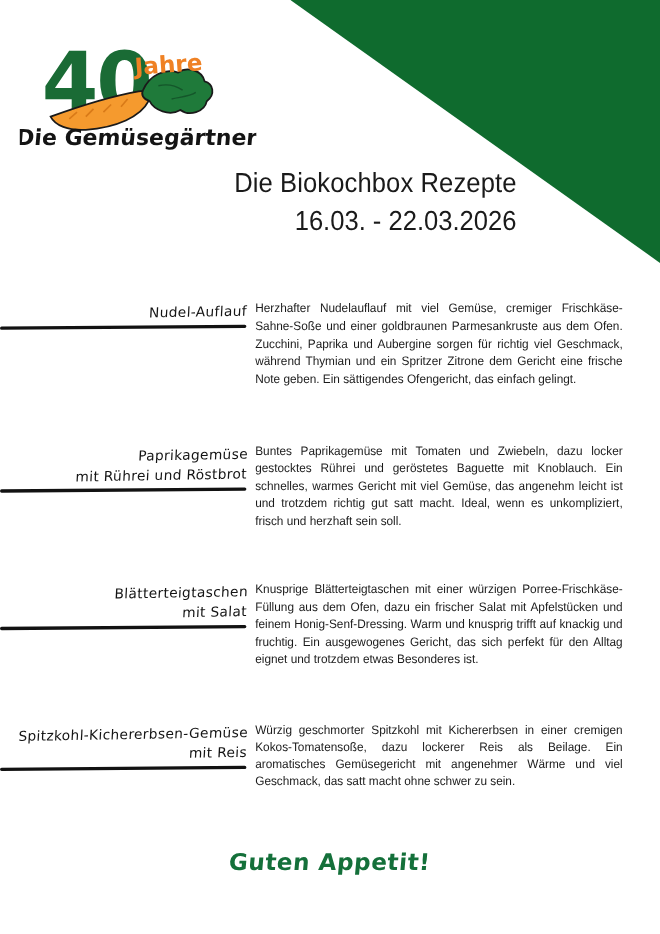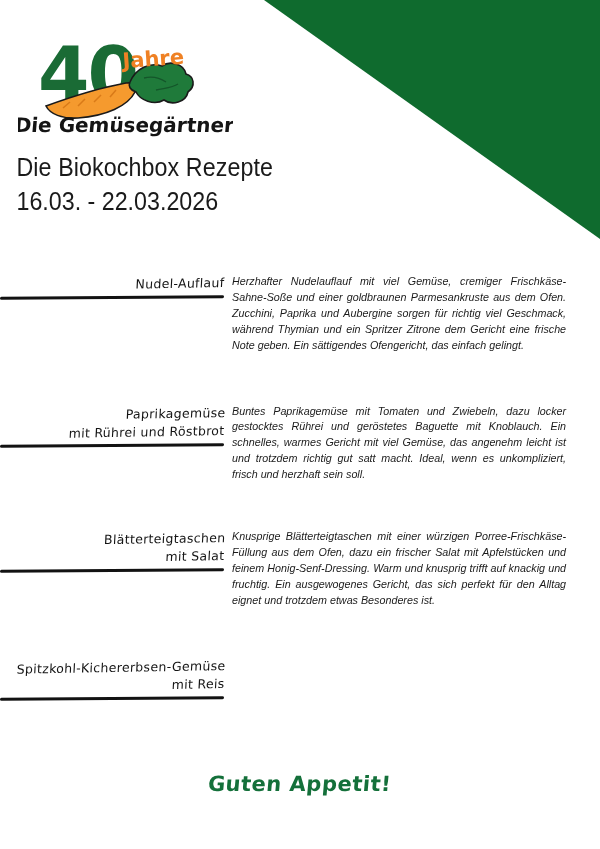--- a/index.html
+++ b/index.html
@@ -30,24 +30,24 @@
     position: absolute;
     left: 18px;
     top: 20px;
     width: 215px;
     height: 120px;
   }
 
   
   .title-block {
     position: absolute;
-    left: 0;
+    left: 16px;
     top: 152px;
     width: 470px;
-    text-align: left;
+    text-align: right;
   }
   .doc-title {
     font-family: "Liberation Sans Narrow", "Liberation Sans", sans-serif;
     font-size: 25px;
     font-weight: 400;
     letter-spacing: 0.1px;
     color: #1a1a1a;
     line-height: 1.25;
     margin: 0;
     transform: scaleX(0.93);
@@ -97,21 +97,20 @@
     margin-top: 4px;
     height: 3px;
     background: #121212;
     border-radius: 2px;
     transform: rotate(-0.45deg);
   }
   .recipe-desc-cell {
     flex: 1 1 auto;
     box-sizing: border-box;
     padding-right: 20px;
-    font-style: italic;
   }
   .recipe-desc {
     font-family: "Liberation Sans Narrow", "Liberation Sans", sans-serif;
     font-size: 11.2px;
     line-height: 1.42;
     color: #1a1a1a;
     text-align: justify;
     margin: 0;
     transform: scaleX(0.96);
     transform-origin: left top;
@@ -211,19 +210,22 @@
       <p class="recipe-desc">Knusprige Blätterteigtaschen mit einer würzigen Porree-Frischkäse-Füllung aus dem Ofen, dazu ein frischer Salat mit Apfelstücken und feinem Honig-Senf-Dressing. Warm und knusprig trifft auf knackig und fruchtig. Ein ausgewogenes Gericht, das sich perfekt für den Alltag eignet und trotzdem etwas Besonderes ist.</p>
     </div>
   </div>
 
   <div class="recipe-row" style="margin-top:48px;">
     <div class="recipe-name-cell">
       <div class="recipe-name">Spitzkohl-Kichererbsen-Gemüse
 mit Reis</div>
       <span class="recipe-underline"></span>
     </div>
+    <div class="recipe-desc-cell">
+      <p class="recipe-desc">Würzig geschmorter Spitzkohl mit Kichererbsen in einer cremigen Kokos-Tomatensoße, dazu lockerer Reis als Beilage. Ein aromatisches Gemüsegericht mit angenehmer Wärme und viel Geschmack, das satt macht ohne schwer zu sein.</p>
+    </div>
   </div>
 
 </div>
 
 <div class="footer">
   <span class="footer-text">Guten Appetit!</span>
 </div>
 
 </body></html>

